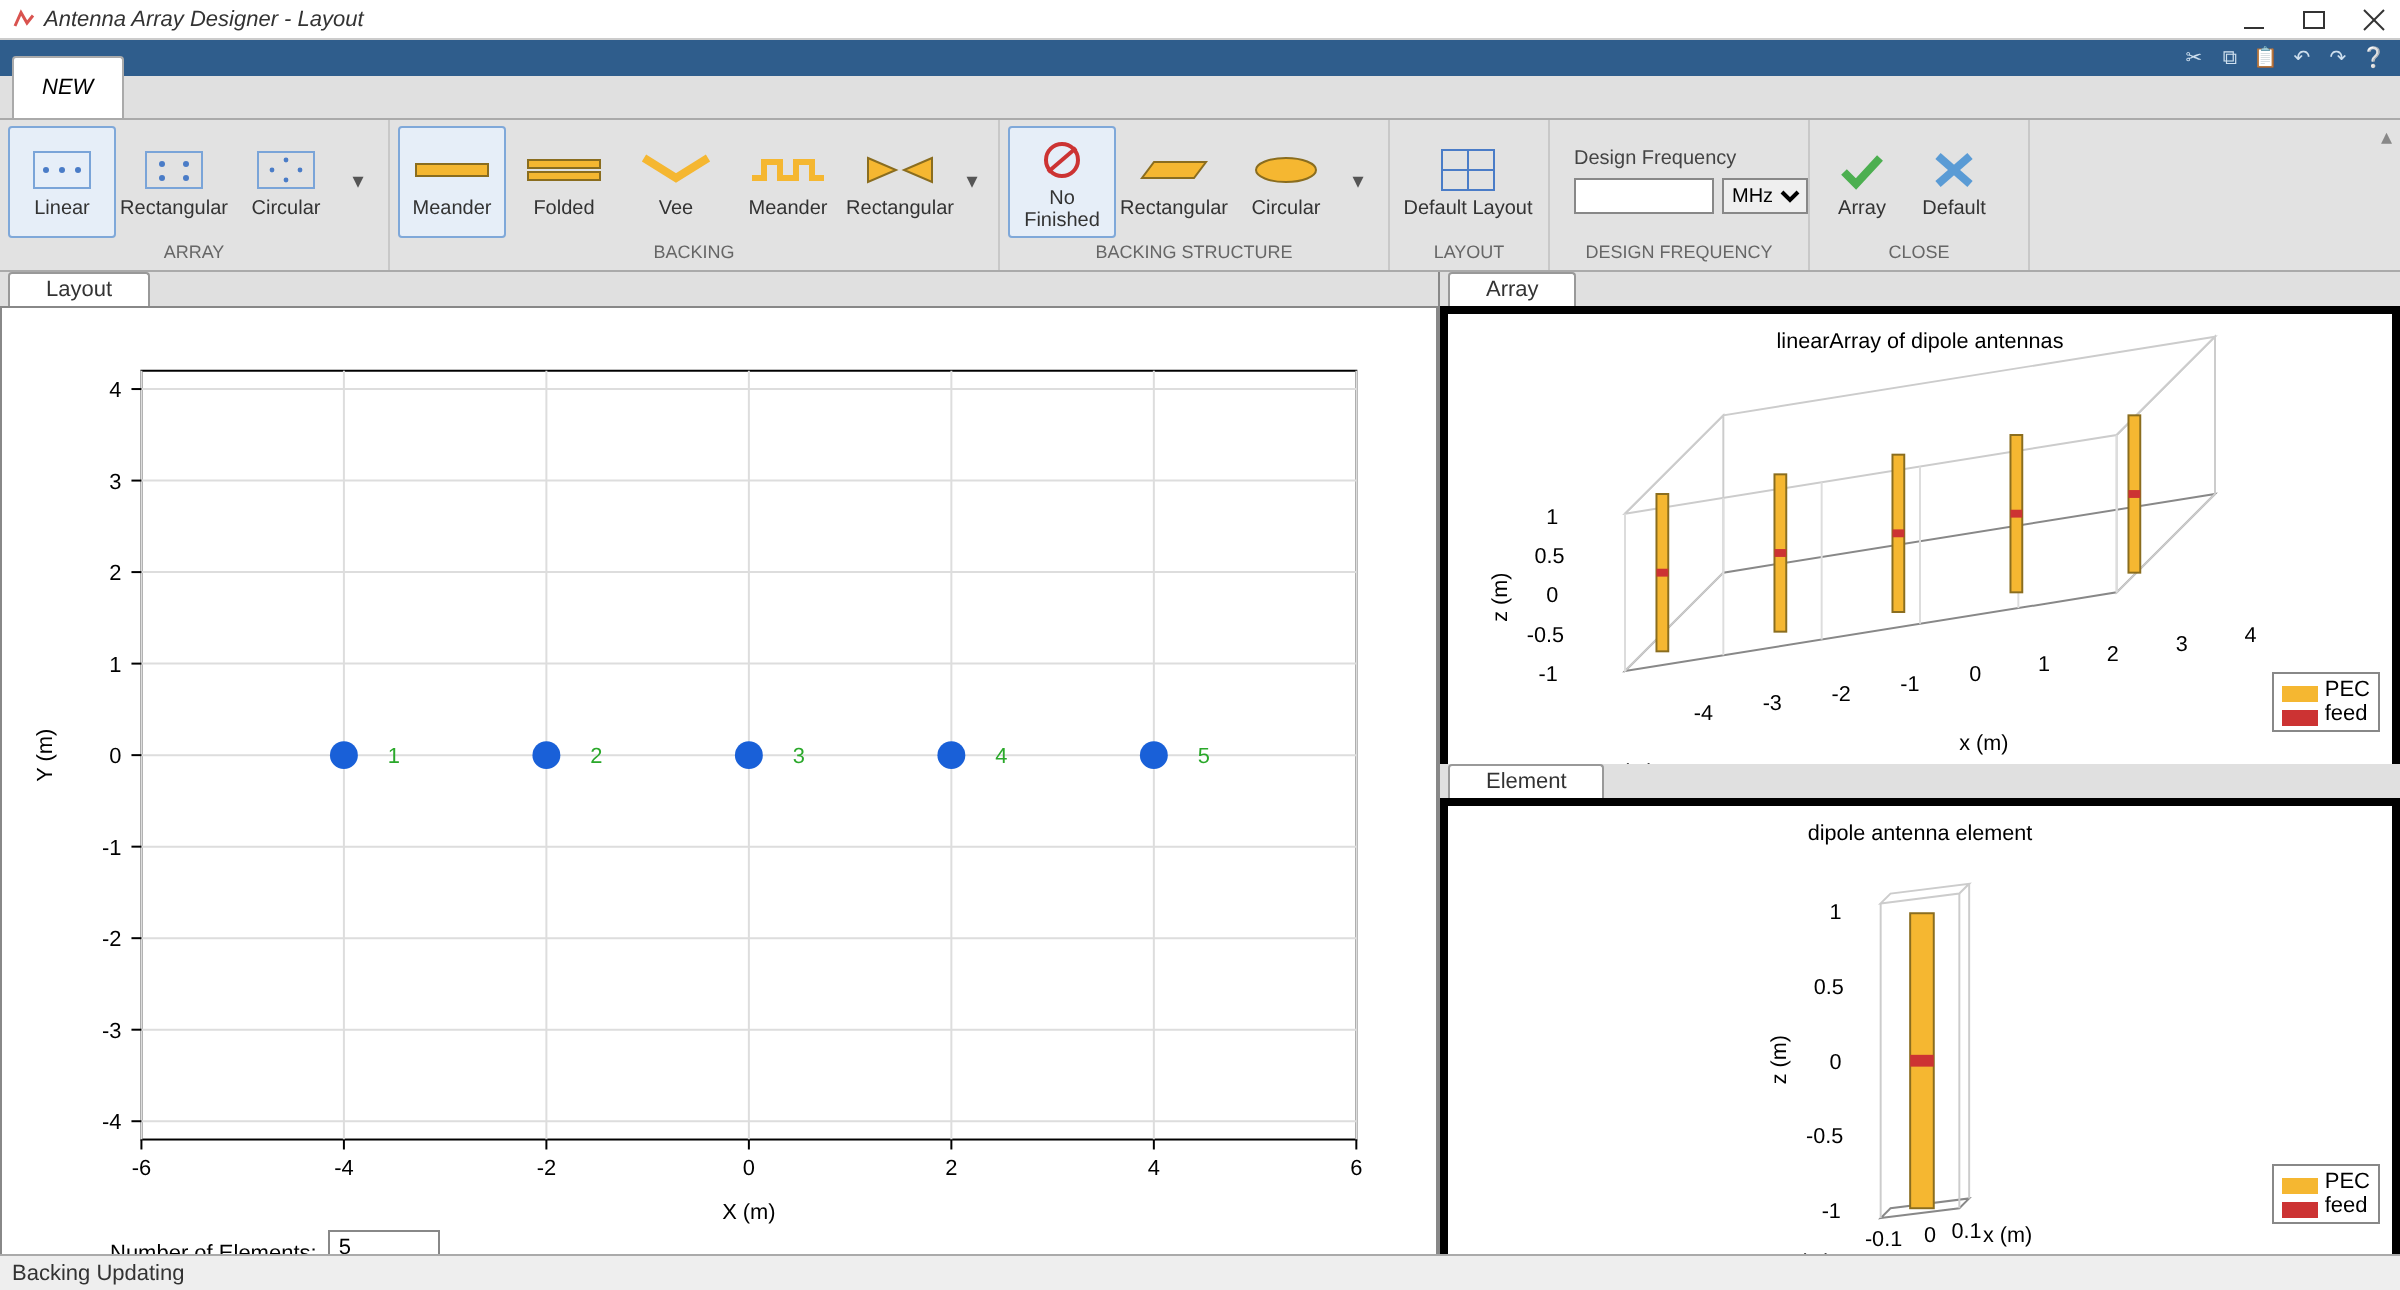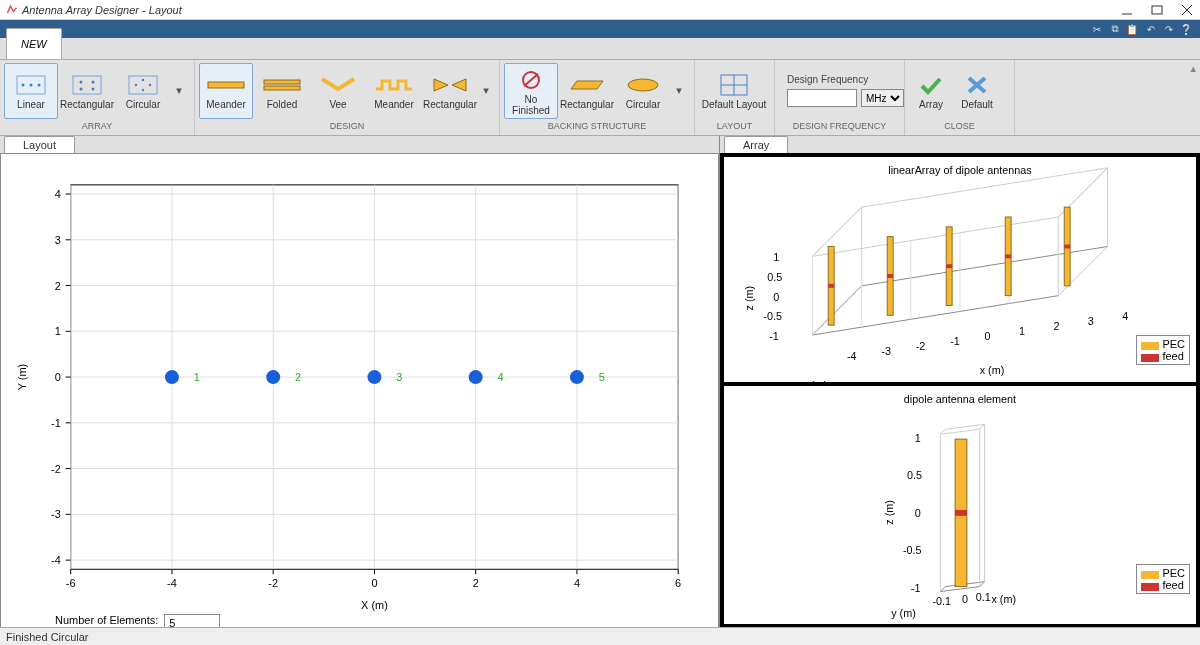--- a/index.html
+++ b/index.html
@@ -27,21 +27,21 @@
 .design-freq .row2 { display: flex; align-items: center; gap: 4px; }
 .design-freq input { width: 70px; height: 18px; border: 1px solid #888; padding: 0 3px; }
 .design-freq select { height: 18px; border: 1px solid #888; font-size: 10px; }
 .content { flex: 1; display: flex; overflow: hidden; }
 .left-pane { width: 720px; display: flex; flex-direction: column; border-right: 1px solid #888; }
 .right-pane { flex: 1; display: flex; flex-direction: column; }
 .pane-tabs { height: 20px; display: flex; align-items: flex-end; background: #e0e0e0; padding-left: 4px; }
 .pane-tab { padding: 2px 18px; background: #fff; border: 1px solid #999; border-bottom: none; border-radius: 2px 2px 0 0; cursor: pointer; font-size: 11px; color: #333; }
 .pane-body { flex: 1; background: #fff; border: 1px solid #888; position: relative; }
 .plot-svg { width: 100%; height: 100%; }
-.numel-row { position: absolute; left: 14px; bottom: 8px; display: flex; align-items: flex-start; gap: 6px; padding-left: 40px; }
+.numel-row { position: absolute; left: 14px; bottom: 8px; display: flex; align-items: flex-end; gap: 6px; padding-left: 40px; }
 .numel-row input { width: 56px; height: 18px; border: 1px solid #888; padding: 0 4px; }
 .right-half { flex: 1; display: flex; flex-direction: column; overflow: hidden; }
 .right-plot { flex: 1; background: #fff; border: 4px solid #000000; position: relative; }
 .legend-box { position: absolute; right: 6px; bottom: 30px; border: 1px solid #888; background: #fff; padding: 2px 4px; font-size: 9px; }
 .legend-item { display: flex; align-items: flex-end; gap: 3px; }
 .legend-swatch { width: 18px; height: 8px; }
 .statusbar { height: 18px; background: #eee; border-top: 1px solid #aaa; display: flex; align-items: center; padding: 0 6px; font-size: 11px; color: #333; }
 svg text { font-family: "Segoe UI", Tahoma, sans-serif; }
 .collapse-arrow { position: absolute; right: 4px; top: 2px; color: #888; cursor: pointer; }
 </style>
@@ -173,21 +173,21 @@
           <div class="glyph">
               <svg width="44" height="20">
                 <polygon points="6,4 20,10 6,16" fill="#f5b731" stroke="#8a6d1f"></polygon>
                 <polygon points="38,4 24,10 38,16" fill="#f5b731" stroke="#8a6d1f"></polygon>
               </svg>
             </div>
           <div class="lbl">Rectangular</div>
         </div>
         <div class="dropdown-arrow">▾</div>
       </div>
-      <div class="ribbon-group-label">DESIGN</div>
+      <div class="ribbon-group-label">BACKING</div>
     </div>
 
     <div class="ribbon-group" style="width:195px">
       <div class="ribbon-group-body">
         <div class="rbtn sel">
           <div class="glyph">
               <svg width="30" height="20">
                 <circle cx="15" cy="10" r="8" fill="none" stroke="#c33" stroke-width="2"></circle>
                 <line x1="8" y1="16" x2="22" y2="4" stroke="#c33" stroke-width="2"></line>
               </svg>
@@ -406,20 +406,23 @@
                 <span>PEC</span>
               </div>
             <div class="legend-item">
                 <span class="legend-swatch" style="background:#c33"></span>
                 <span>feed</span>
               </div>
           </div>
         </div>
       </div>
       <div class="right-half">
+        <div class="pane-tabs">
+          <div class="pane-tab">Element</div>
+        </div>
         <div class="right-plot">
           <svg width="100%" height="100%" viewBox="0 0 480 240" preserveAspectRatio="xMidYMid meet">
             <text x="240" y="16" text-anchor="middle" font-size="11">dipole antenna element</text>
             <g transform="translate(200,28)">
               <polygon points="20,180 60,175 65,170 25,175" fill="none" stroke="#888"></polygon>
               <polygon points="20,20 60,15 65,10 25,15" fill="none" stroke="#ccc"></polygon>
               <line x1="20" y1="180" x2="20" y2="20" stroke="#ccc"></line>
               <line x1="60" y1="175" x2="60" y2="15" stroke="#ccc"></line>
               <line x1="65" y1="170" x2="65" y2="10" stroke="#ccc"></line>
               <rect x="35" y="25" width="12" height="150" fill="#f5b731" stroke="#8a6d1f"></rect>
@@ -446,15 +449,15 @@
                 <span class="legend-swatch" style="background:#c33"></span>
                 <span>feed</span>
               </div>
           </div>
         </div>
       </div>
     </div>
   </div>
 
   <div class="statusbar">
-    <span>Finished Circular</span>
+    <span>Backing Updating</span>
   </div>
 </div>
 
 </body></html>

